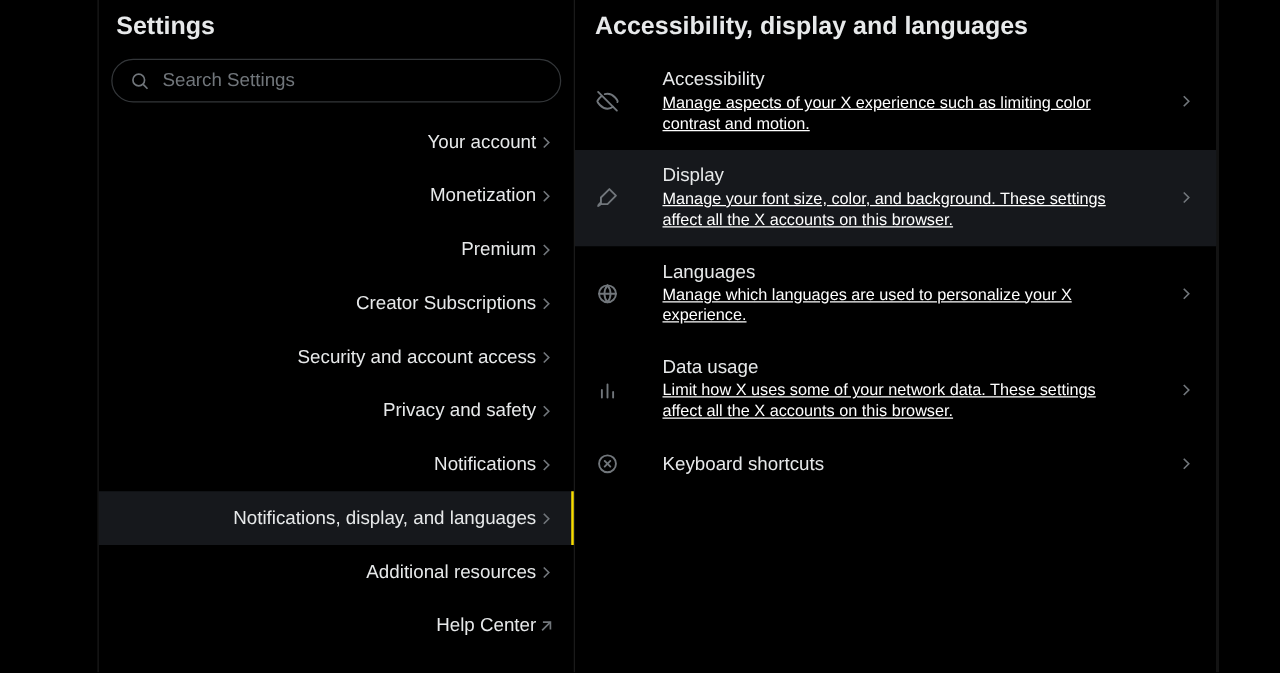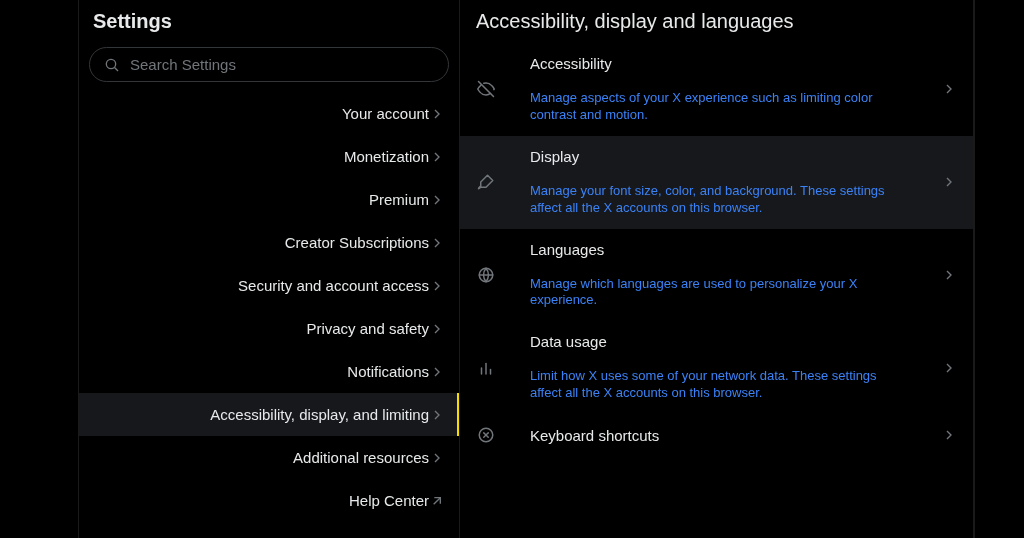--- a/index.html
+++ b/index.html
@@ -27,21 +27,21 @@
     border-right: 1px solid #1a1a1a;
     padding-top: 6px;
   }
   .left-header {
     font-size: 20px;
     font-weight: 700;
     padding: 4px 14px 14px 14px;
   }
   .right-header {
     font-size: 20px;
-    font-weight: 400;
+    font-weight: 700;
     padding: 4px 16px 10px 16px;
   }
   .right-sub {
     font-size: 13px;
     color: #71767b;
     padding: 6px 16px 14px 16px;
   }
   .search-wrap {
     padding: 0 10px 10px 10px;
   }
@@ -96,21 +96,21 @@
   .detail-item .dicon {
     width: 20px;
     flex: 0 0 20px;
     color: #71767b;
     display: flex;
     align-items: center;
     justify-content: center;
   }
   .detail-item .dbody { flex: 1; }
   .detail-item .dtitle { font-size: 15px; color: #e7e9ea; }
-  .detail-item .ddesc { font-size: 13px; color: #3b82f6; margin-top: 18px; line-height: 1.3; }
+  .detail-item .ddesc { font-size: 13px; color: #ffffff; margin-top: 2px; line-height: 1.3; text-decoration: underline; }
   .detail-item .dchev { color: #71767b; flex: 0 0 16px; }
   svg { display: block; }
 </style>
 </head>
 <body>
 
 <div class="gutter-left"></div>
 
 <div class="col-left">
   <div class="left-header">Settings</div>
@@ -176,21 +176,21 @@
       </div>
       <div class="nav-item">
         <span>Notifications</span>
         <span class="chev">
           <svg width="16" height="16" viewBox="0 0 24 24" fill="none" stroke="#71767b" stroke-width="2">
             <polyline points="9 18 15 12 9 6"></polyline>
           </svg>
         </span>
       </div>
       <div class="nav-item active">
-        <span>Accessibility, display, and limiting</span>
+        <span>Notifications, display, and languages</span>
         <span class="chev">
           <svg width="16" height="16" viewBox="0 0 24 24" fill="none" stroke="#71767b" stroke-width="2">
             <polyline points="9 18 15 12 9 6"></polyline>
           </svg>
         </span>
       </div>
       <div class="nav-item">
         <span>Additional resources</span>
         <span class="chev">
           <svg width="16" height="16" viewBox="0 0 24 24" fill="none" stroke="#71767b" stroke-width="2">

